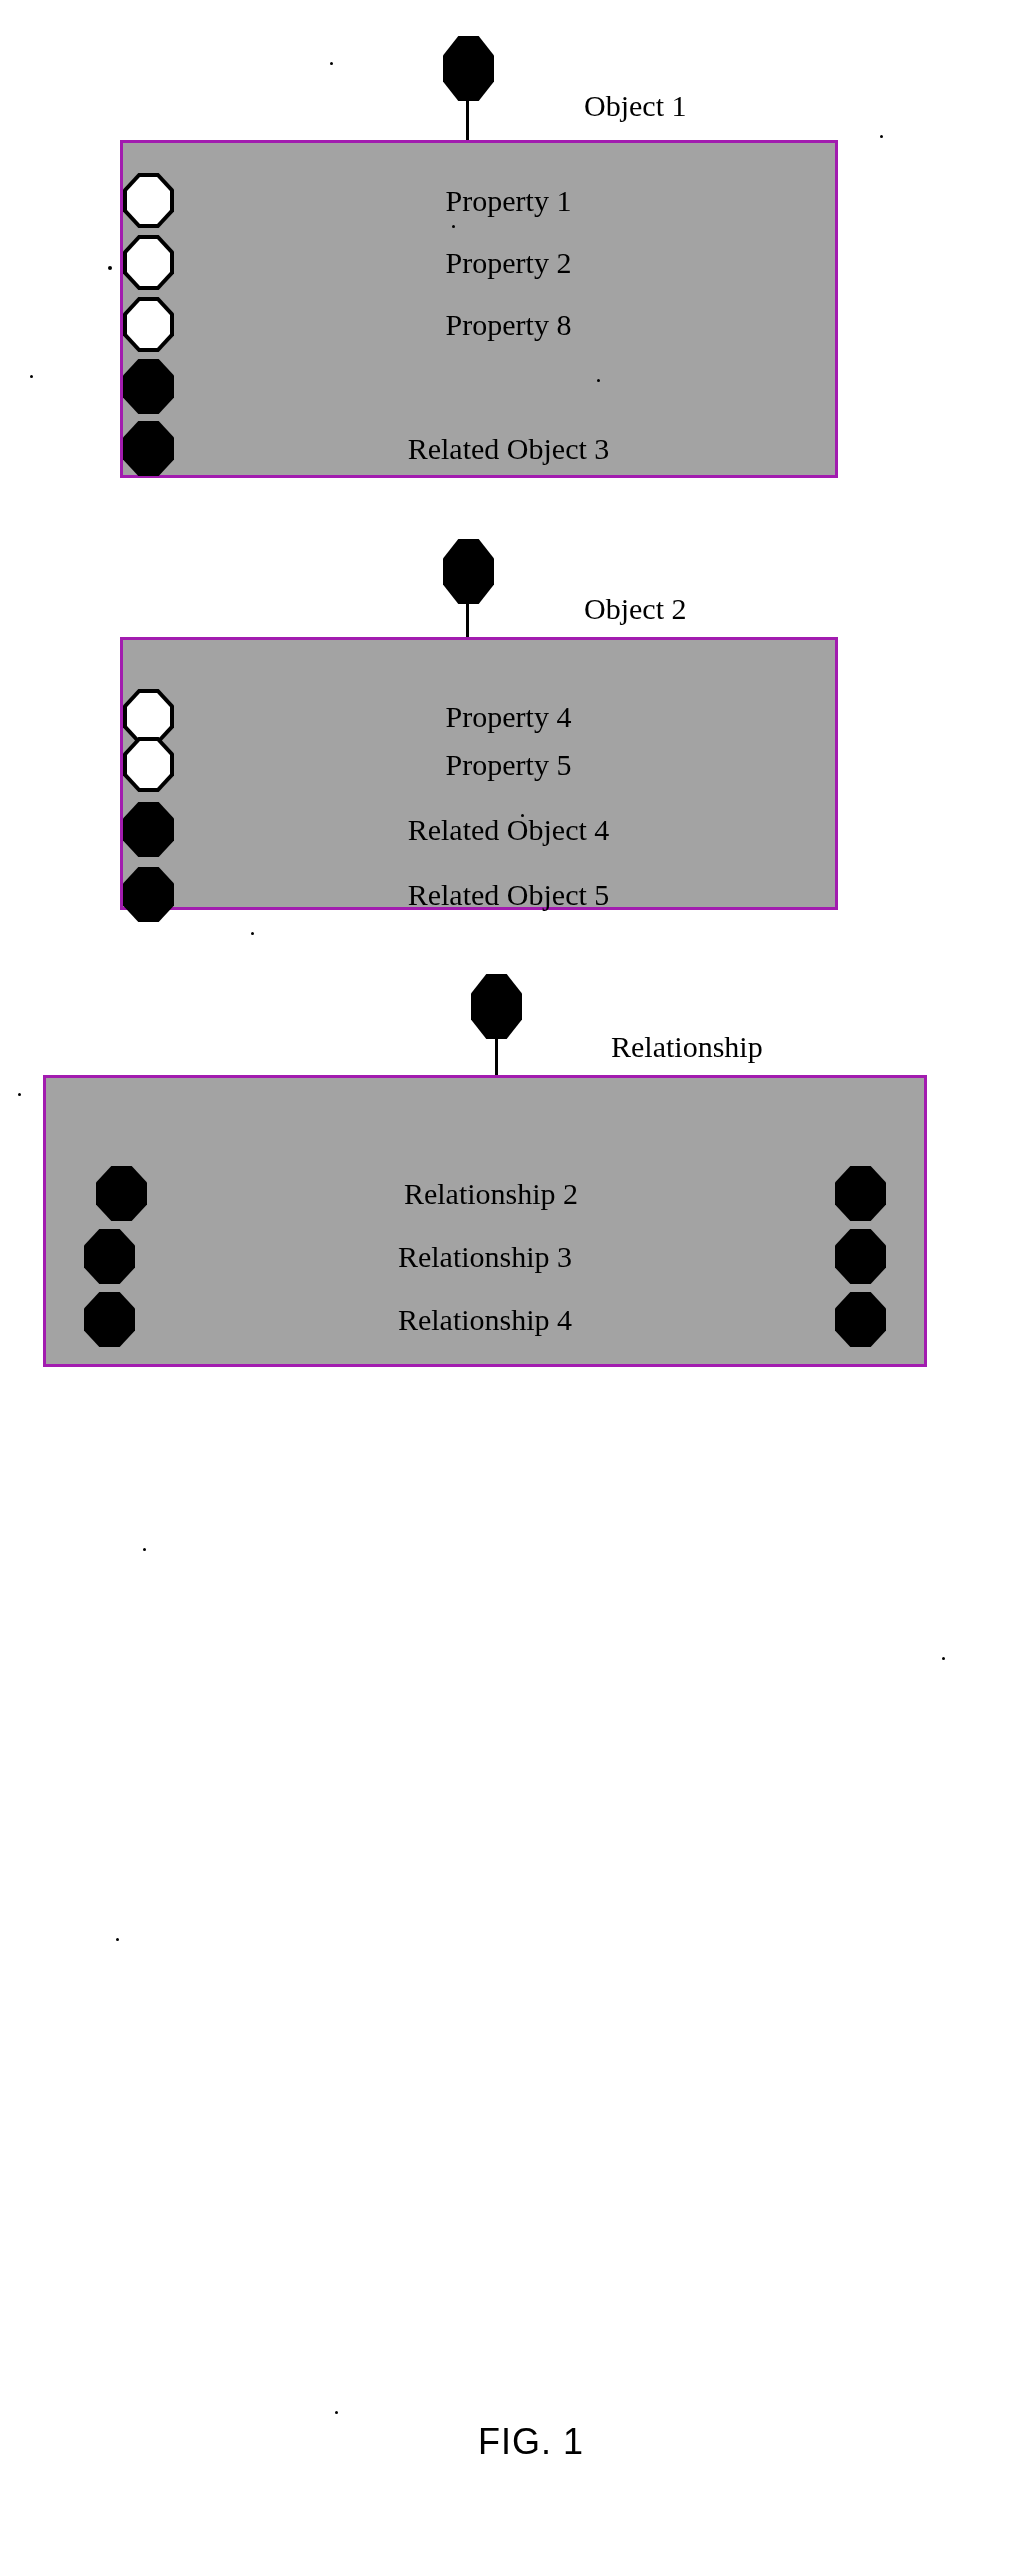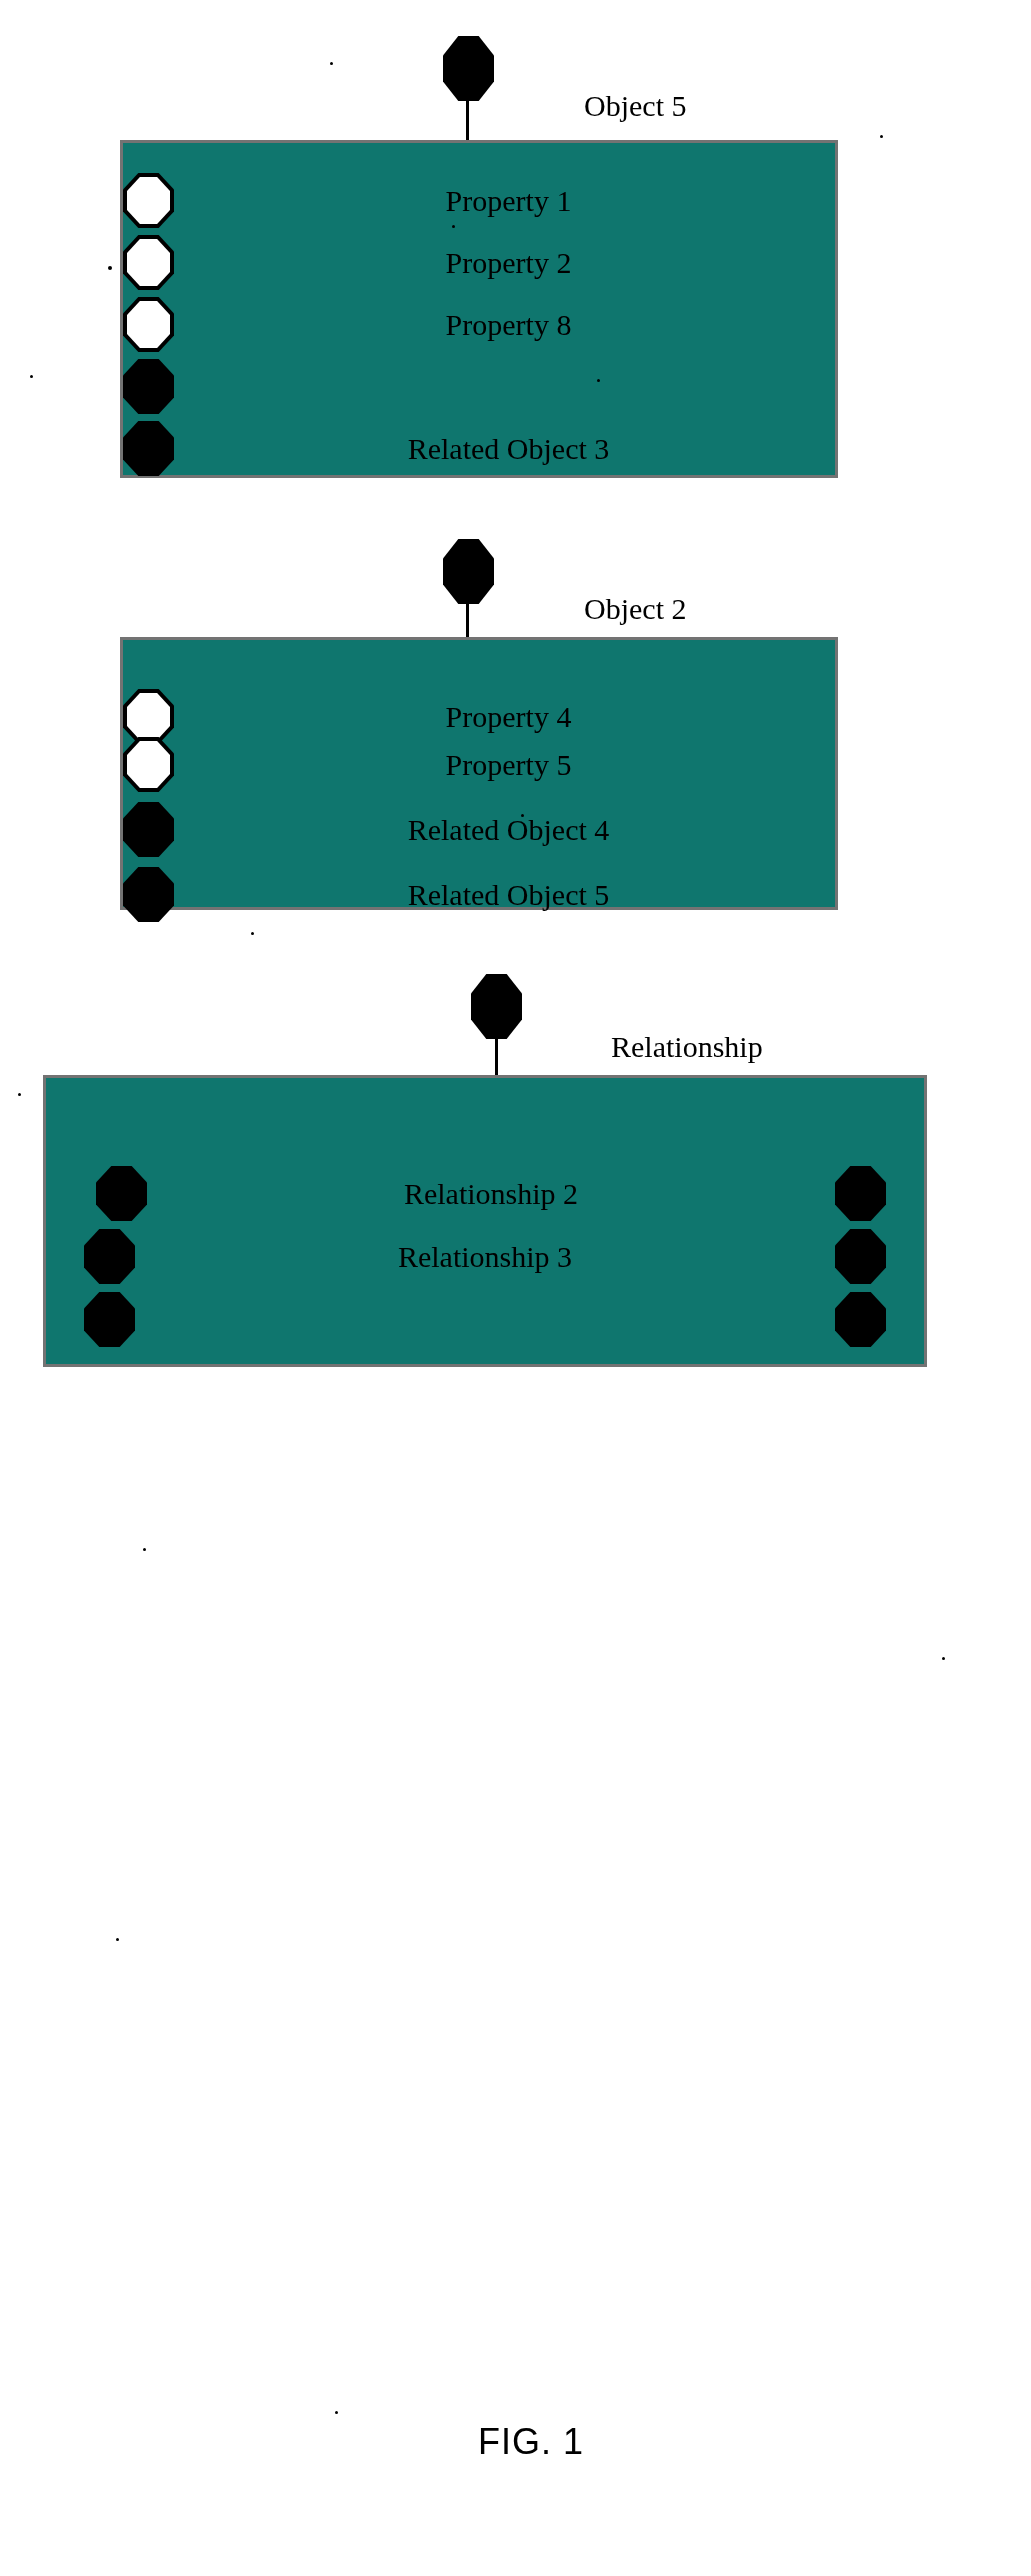--- a/index.html
+++ b/index.html
@@ -28,22 +28,22 @@
   }
   .stem {
     position: absolute;
     background: #000000;
     width: 3px;
   }
 
   
   .obj-box {
     position: absolute;
-    border: 3px solid #737373;
-    background: #0f766e;
+    border: 3px solid #a21caf;
+    background: #a3a3a3;
     box-sizing: border-box;
   }
 
   
   .node-label {
     position: absolute;
     font-size: 30px;
     line-height: 1;
     white-space: nowrap;
     color: #000000;
@@ -106,21 +106,21 @@
     border-radius: 50%;
   }
 </style>
 </head>
 <body>
 
 <div id="page">
 
   <div class="node-octagon" style="left:443px; top:36px; width:51px; height:65px;"></div>
   <div class="stem" style="left:466px; top:99px; height:43px;"></div>
-  <div class="node-label" style="left:584px; top:91px;">Object 5</div>
+  <div class="node-label" style="left:584px; top:91px;">Object 1</div>
 
   <div class="obj-box box12" style="left:120px; top:140px; width:718px; height:338px;">
     <div class="row" style="top:20px;">
       <span class="bullet hollow"></span>
       <span class="row-label">Property 1</span>
     </div>
     <div class="row" style="top:82px;">
       <span class="bullet hollow"></span>
       <span class="row-label">Property 2</span>
     </div>
@@ -172,20 +172,21 @@
       <span class="row-label">Relationship 2</span>
       <span class="bullet filled bullet-right" style="right:41px;"></span>
     </div>
     <div class="row" style="top:144px;">
       <span class="bullet filled bullet-left" style="left:41px;"></span>
       <span class="row-label">Relationship 3</span>
       <span class="bullet filled bullet-right" style="right:41px;"></span>
     </div>
     <div class="row" style="top:207px;">
       <span class="bullet filled bullet-left" style="left:41px;"></span>
+      <span class="row-label">Relationship 4</span>
       <span class="bullet filled bullet-right" style="right:41px;"></span>
     </div>
   </div>
 
   <div id="fig-caption" style="left: 478px; top: 2421px;">FIG. 1</div>
 
   <div class="speck" style="left:330px; top:62px;  width:3px; height:3px;"></div>
   <div class="speck" style="left:880px; top:135px; width:3px; height:3px;"></div>
   <div class="speck" style="left:108px; top:266px; width:4px; height:4px;"></div>
   <div class="speck" style="left:452px; top:225px; width:3px; height:3px;"></div>

